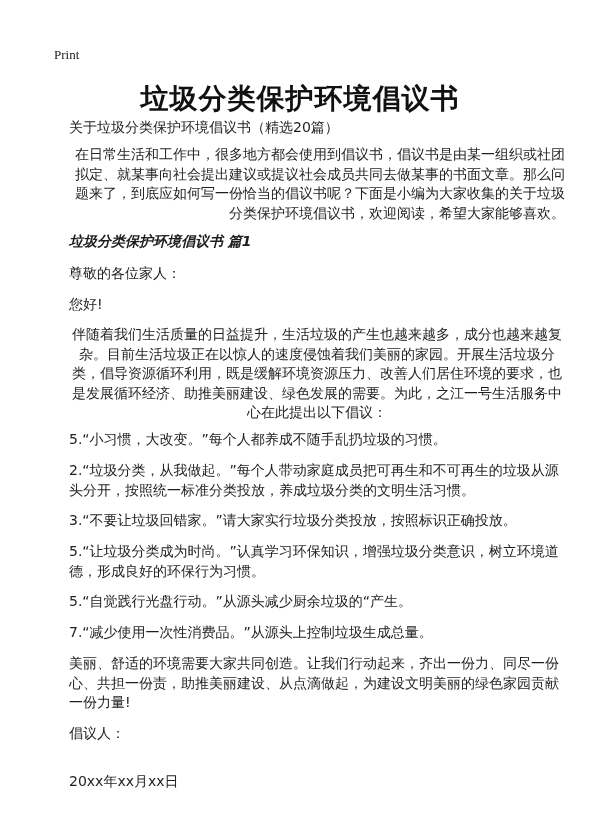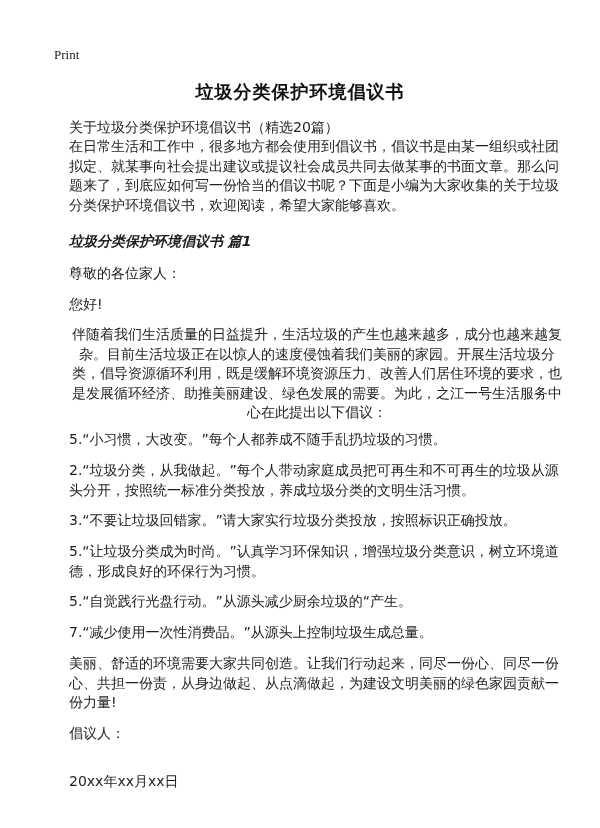--- a/index.html
+++ b/index.html
@@ -1,38 +1,38 @@
 <!DOCTYPE html>
 <html><head>
 <meta charset="utf-8">
 <style>
   html, body { margin: 0; padding: 0; background: #ffffff; }
   body { width: 600px; height: 828px; overflow: hidden; position: relative; color: #1a1a1a; }
   .print { position: absolute; left: 54px; top: 47px; font-family: "Liberation Serif", serif; font-size: 13px; color: #222; }
-  .title { position: absolute; left: 0; width: 600px; top: 80px; text-align: center; font-family: "DejaVu Sans", sans-serif; font-size: 18px; font-weight: bold; letter-spacing: 1px; color: #111; }
+  .title { position: absolute; left: 0; width: 600px; top: 80px; text-align: center; font-family: "DejaVu Sans", sans-serif; font-size: 28px; font-weight: bold; letter-spacing: 1px; color: #111; }
   .block { position: absolute; left: 54px; width: 496px; font-family: "DejaVu Sans", sans-serif; font-size: 14px; line-height: 19.5px; color: #1e1e1e; word-break: break-all; margin-left: 15px; }
   .bold { font-weight: bold; }
 </style>
 </head>
 <body>
 
 <div class="print">Print</div>
 <div class="title">垃圾分类保护环境倡议书</div>
 
 <div class="block" style="top:118px;">关于垃圾分类保护环境倡议书（精选20篇）</div>
-<div class="block" style="top:137px;">在日常生活和工作中，很多地方都会使用到倡议书，倡议书是由某一组织或社团拟定、就某事向社会提出建议或提议社会成员共同去做某事的书面文章。那么问题来了，到底应如何写一份恰当的倡议书呢？下面是小编为大家收集的关于垃圾分类保护环境倡议书，欢迎阅读，希望大家能够喜欢。</div>
+<div class="block" style="top:145px;text-align:right;">在日常生活和工作中，很多地方都会使用到倡议书，倡议书是由某一组织或社团拟定、就某事向社会提出建议或提议社会成员共同去做某事的书面文章。那么问题来了，到底应如何写一份恰当的倡议书呢？下面是小编为大家收集的关于垃圾分类保护环境倡议书，欢迎阅读，希望大家能够喜欢。</div>
 
 <div class="block bold" style="top:232px;font-style:italic;">垃圾分类保护环境倡议书 篇1</div>
 <div class="block" style="top:264px;">尊敬的各位家人：</div>
 <div class="block" style="top:295px;">您好!</div>
 
 <div class="block" style="top:325px;text-align:center;">伴随着我们生活质量的日益提升，生活垃圾的产生也越来越多，成分也越来越复杂。目前生活垃圾正在以惊人的速度侵蚀着我们美丽的家园。开展生活垃圾分类，倡导资源循环利用，既是缓解环境资源压力、改善人们居住环境的要求，也是发展循环经济、助推美丽建设、绿色发展的需要。为此，之江一号生活服务中心在此提出以下倡议：</div>
 
 <div class="block" style="top:430px;">5.“小习惯，大改变。”每个人都养成不随手乱扔垃圾的习惯。</div>
 <div class="block" style="top:461px;">2.“垃圾分类，从我做起。”每个人带动家庭成员把可再生和不可再生的垃圾从源头分开，按照统一标准分类投放，养成垃圾分类的文明生活习惯。</div>
 <div class="block" style="top:511px;">3.“不要让垃圾回错家。”请大家实行垃圾分类投放，按照标识正确投放。</div>
 <div class="block" style="top:542px;">5.“让垃圾分类成为时尚。”认真学习环保知识，增强垃圾分类意识，树立环境道德，形成良好的环保行为习惯。</div>
 <div class="block" style="top:592px;">5.“自觉践行光盘行动。”从源头减少厨余垃圾的“产生。</div>
 <div class="block" style="top:623px;">7.“减少使用一次性消费品。”从源头上控制垃圾生成总量。</div>
 
-<div class="block" style="top:654px;">美丽、舒适的环境需要大家共同创造。让我们行动起来，同尽一份心、同尽一份心、共担一份责，从身边做起、从点滴做起，为建设文明美丽的绿色家园贡献一份力量!</div>
+<div class="block" style="top:654px;">美丽、舒适的环境需要大家共同创造。让我们行动起来，齐出一份力、同尽一份心、共担一份责，助推美丽建设、从点滴做起，为建设文明美丽的绿色家园贡献一份力量!</div>
 <div class="block" style="top:724px;">倡议人：</div>
 <div class="block" style="top:772px;">20xx年xx月xx日</div>
 
 </body></html>

